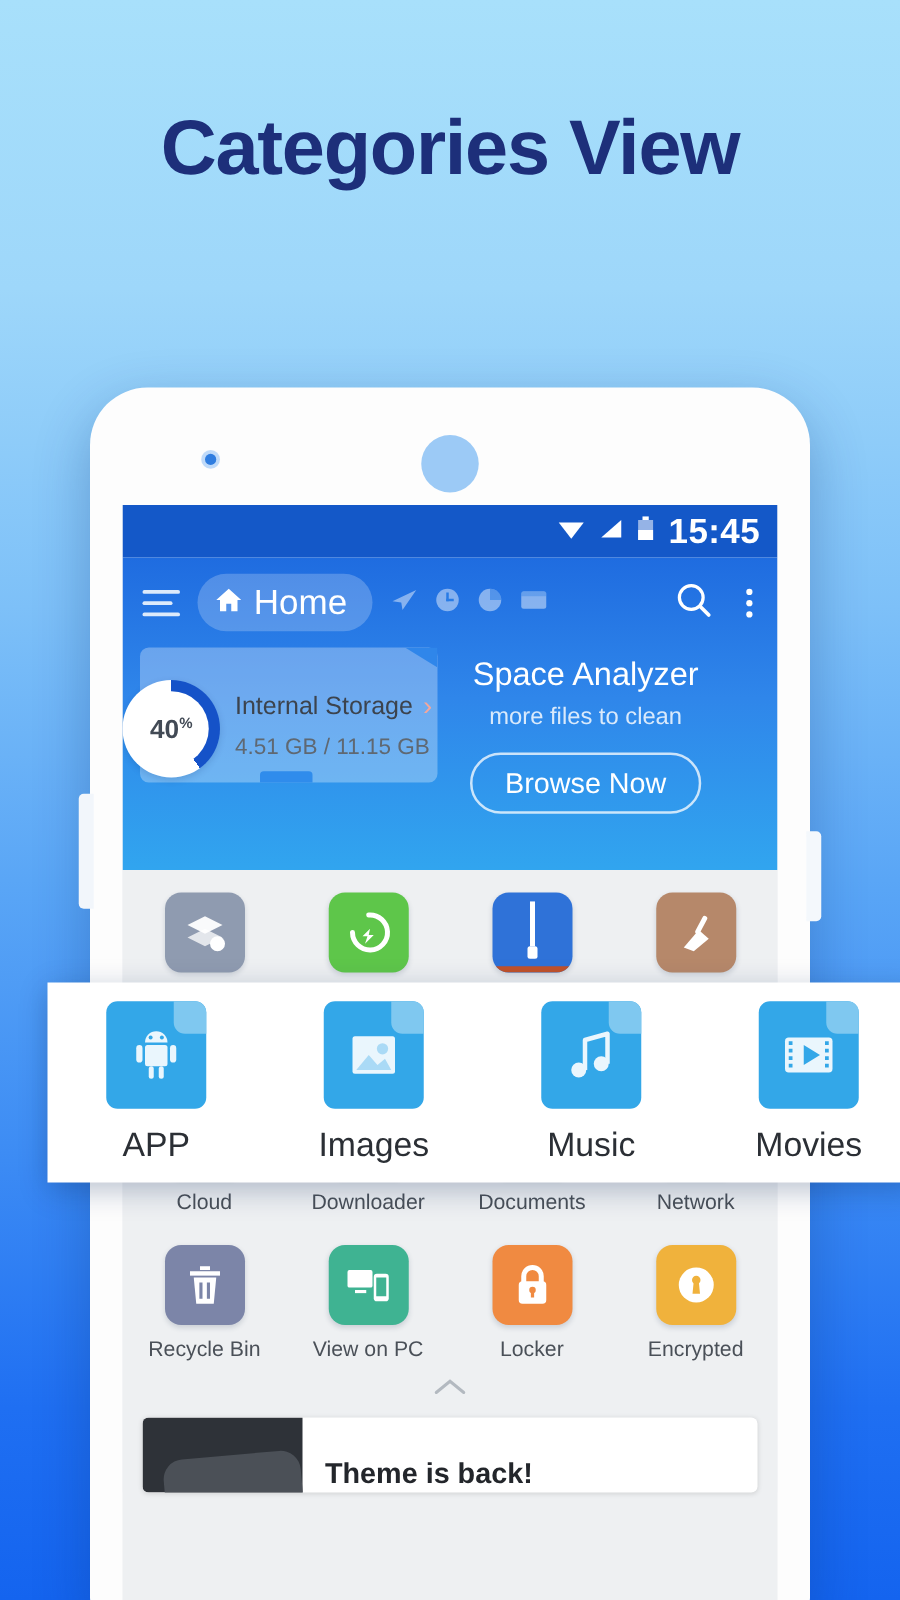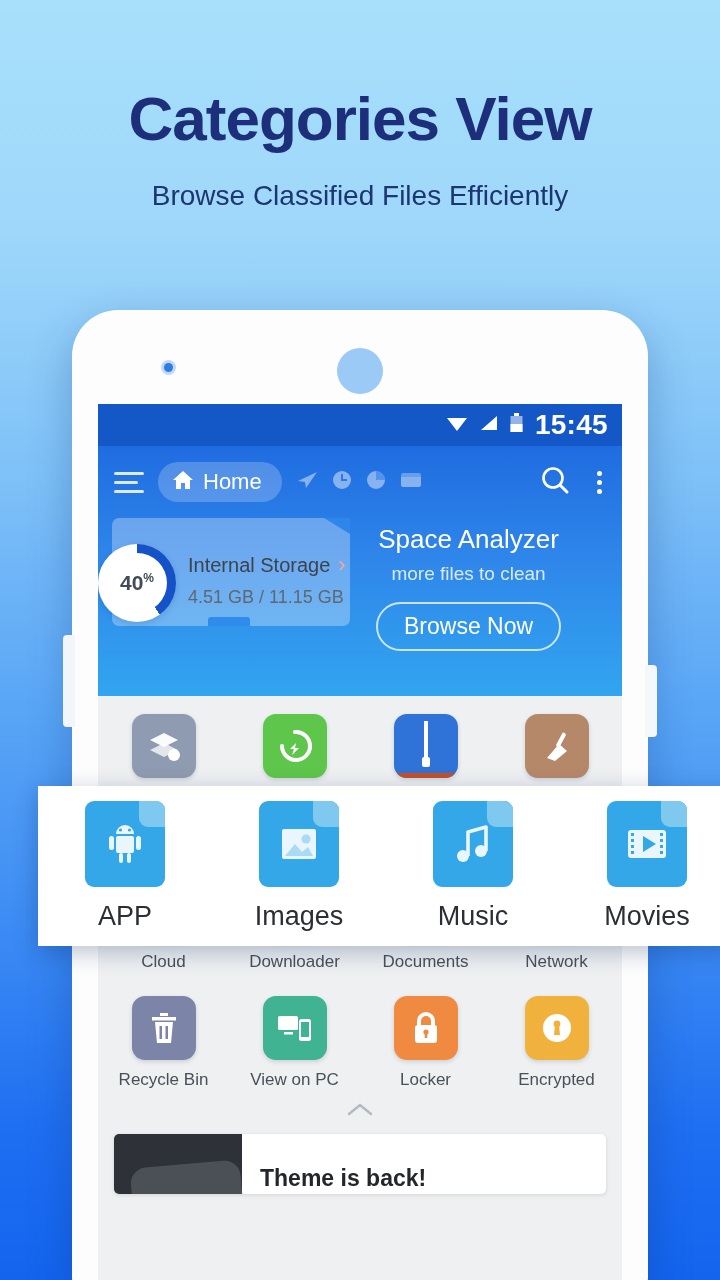--- a/index.html
+++ b/index.html
@@ -43,21 +43,21 @@
     position:relative;
   }
   .topbar{height:72px;display:flex;align-items:center;padding:0 16px;}
   .hamburger{width:30px;display:flex;flex-direction:column;gap:6px;cursor:pointer;}
   .hamburger i{display:block;height:3px;background:#dceafb;border-radius:2px;}
   .hamburger i:nth-child(2){width:24px;}
   .home-pill{
     display:flex;align-items:center;gap:9px;margin-left:14px;
     background:rgba(255,255,255,.22);border-radius:24px;padding:7px 20px 7px 14px;
   }
-  .home-pill .lbl{color:#fff;font-size:22px;}
+  .home-pill .lbl{color:#fff;font-size:28px;}
   .tabicons{display:flex;align-items:center;gap:14px;margin-left:14px;opacity:.45;}
   .topbar-right{margin-left:auto;display:flex;align-items:center;gap:22px;}
   .kebab{display:flex;flex-direction:column;gap:4px;padding:4px;}
   .kebab span{width:5px;height:5px;border-radius:50%;background:#fff;display:block;}
 
   .analyzer{display:flex;align-items:flex-start;padding:0 0 0 14px;}
   .sdcard{
     position:relative;width:238px;height:108px;background:rgba(255,255,255,.30);
     border-radius:7px;
   }
@@ -129,21 +129,20 @@
   .doc-body{position:absolute;inset:0;background:#33a7e8;border-radius:9px;overflow:hidden;}
   .doc-fold{position:absolute;right:0;top:0;width:26px;height:26px;background:#7fc8f0;border-radius:0 9px 0 9px;}
   .ov-cell .lbl{font-size:27px;color:#2b2f35;margin-top:14px;}
   .glyph{position:absolute;inset:0;display:flex;align-items:center;justify-content:center;}
 </style>
 </head>
 <body>
 
 <div class="promo">
   <div class="promo-title">Categories View</div>
-  <div class="promo-sub">Browse Classified Files Efficiently</div>
 </div>
 
 <div class="phone">
   <div class="btn-left"></div>
   <div class="btn-right"></div>
   <div class="led"></div>
   <div class="speaker"></div>
 
   <div class="screen">
 

